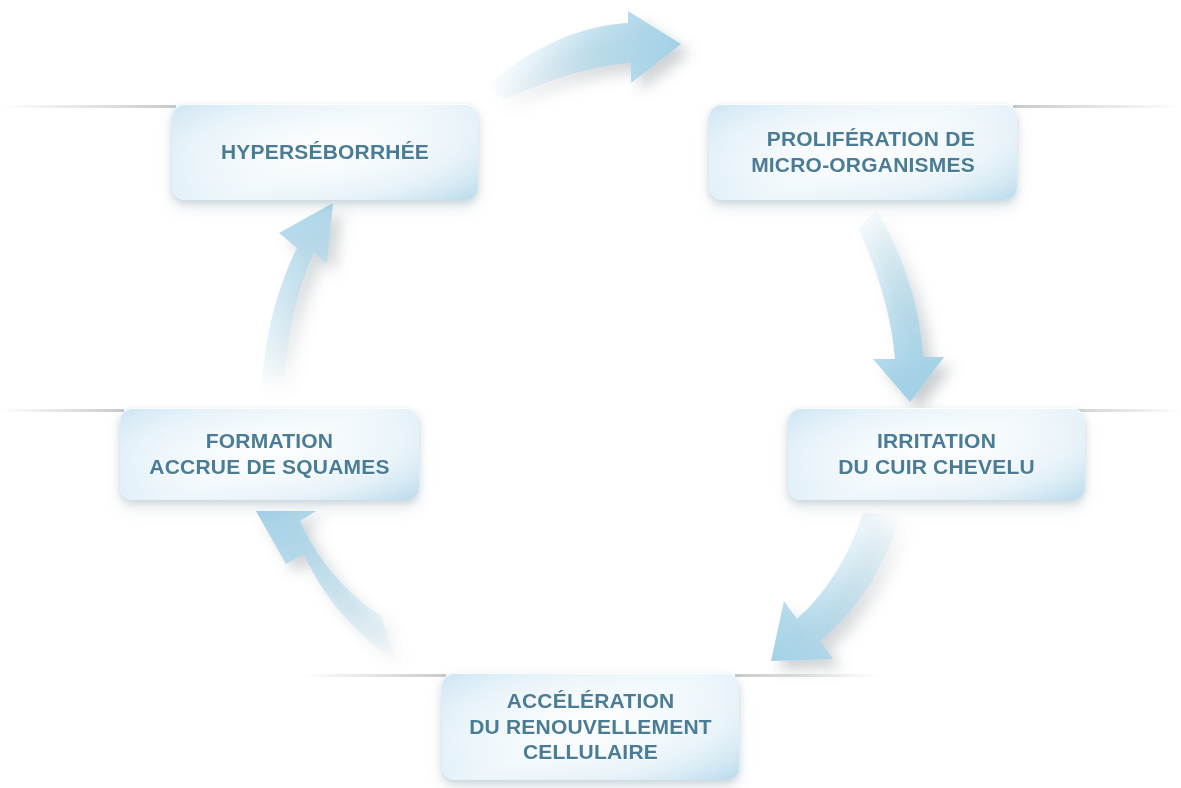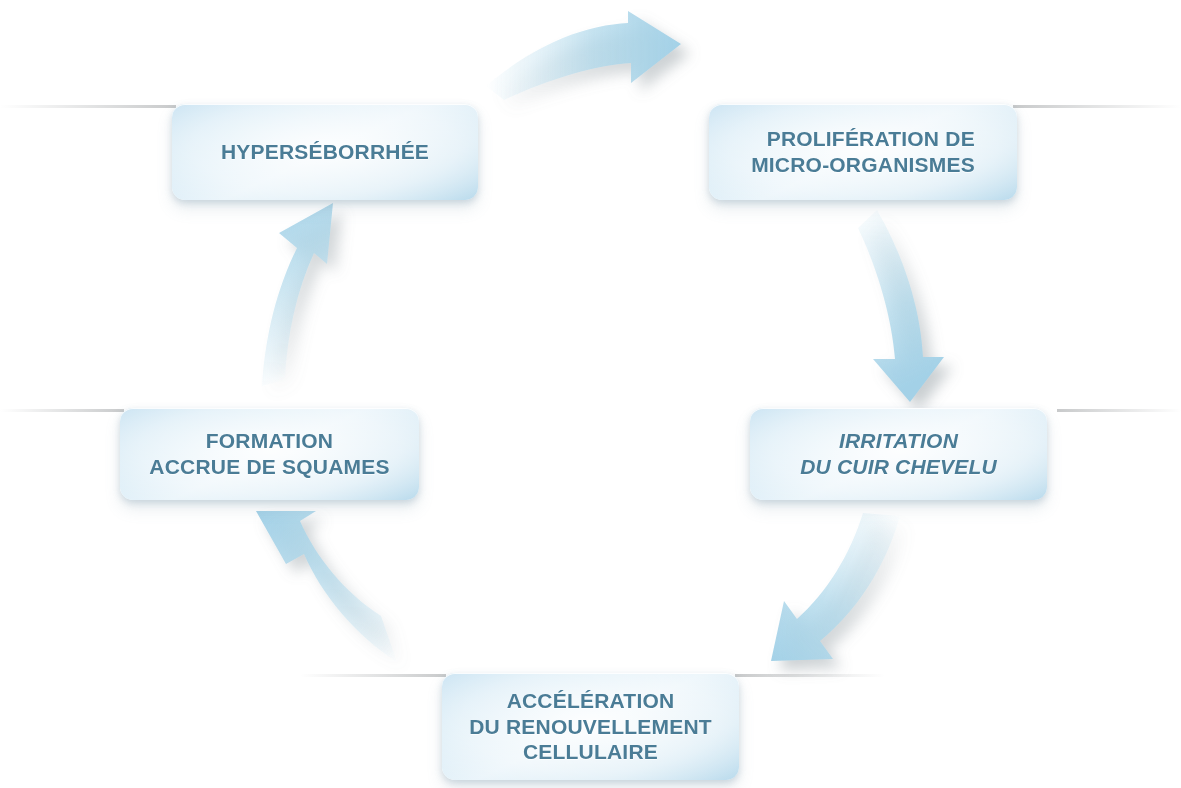--- a/index.html
+++ b/index.html
@@ -187,21 +187,21 @@
 
   <div class="node" style="left:172px; top:104px; width:306px; height:96px;">
     <div class="label">HYPERSÉBORRHÉE</div>
   </div>
 
   <div class="node" style="left:709px; top:104px; width:308px; height:96px;text-align:right;">
     <div class="label">PROLIFÉRATION DE
 MICRO-ORGANISMES</div>
   </div>
 
-  <div class="node" style="left:750px; top:408px; width:297px; height:92px;font-style:italic;">
+  <div class="node" style="left:788px; top:408px; width:297px; height:92px;">
     <div class="label">IRRITATION
 DU CUIR CHEVELU</div>
   </div>
 
   <div class="node" style="left:442px; top:673px; width:297px; height:107px;">
     <div class="label">ACCÉLÉRATION
 DU RENOUVELLEMENT
 CELLULAIRE</div>
   </div>
 

